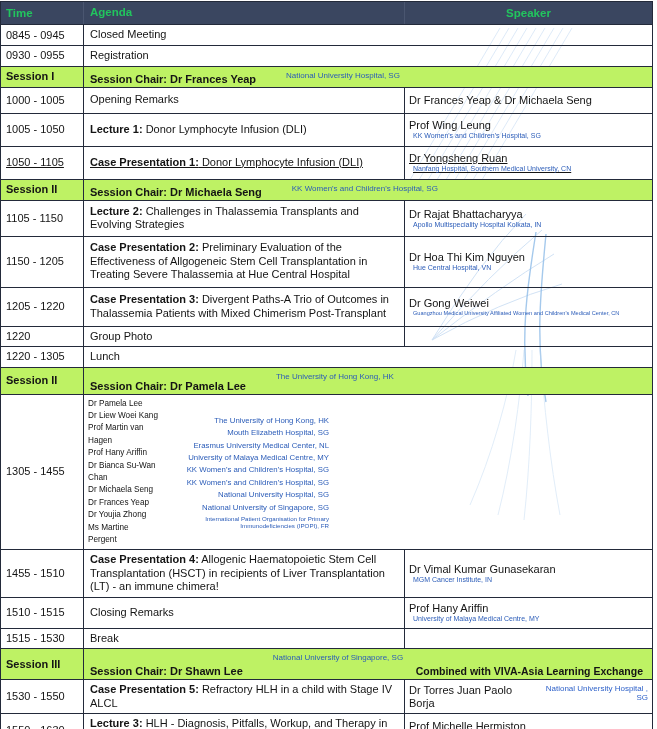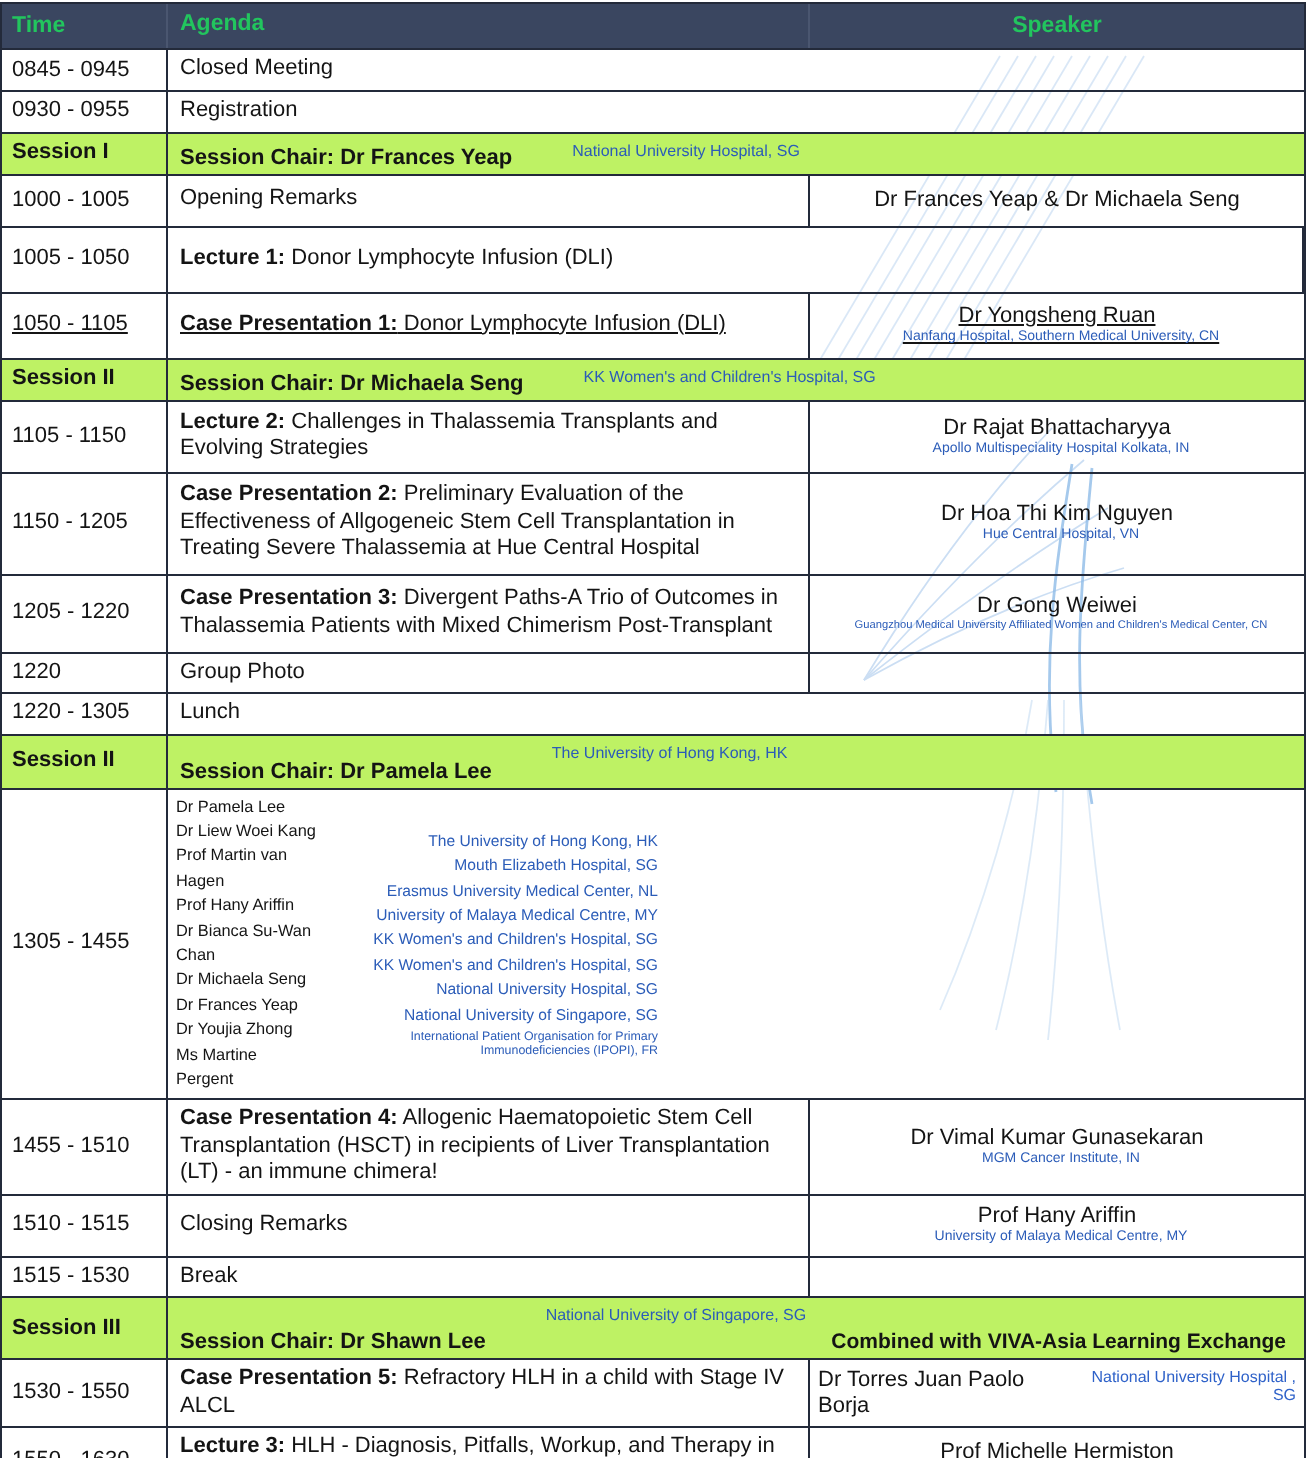--- a/index.html
+++ b/index.html
@@ -12,21 +12,21 @@
        border-bottom:1px solid #232a3a;background:transparent;}
   .cell{box-sizing:border-box;}
   .c-time{flex:0 0 83px;width:83px;border-right:1px solid #232a3a;
           padding:2px 3px 2px 5px;display:flex;align-items:center;
           font-size:11px;line-height:13px;}
   .c-agenda{flex:1 1 auto;border-right:1px solid #232a3a;padding:3px 6px;
             display:flex;align-items:center;font-size:11px;line-height:13.5px;}
   .c-agenda .inner{white-space:pre-line;}
   .c-agenda.colspan{border-right:none;}
   .c-speaker{flex:0 0 247px;width:247px;padding:2px 4px;display:flex;
-             flex-direction:column;justify-content:center;font-size:11px;align-items:center;}
+             flex-direction:column;justify-content:center;font-size:11px;}
   
   .row.header{background:#3a4660;color:#22c55e;height:23px;font-weight:bold;}
   .row.header .c-time,.row.header .c-agenda{border-right-color:#4a5670;}
   .row.header .cell{font-size:11.5px;display:flex;align-items:center;}
   
   .row.session{background:#bef264;}
   .row.session .c-time{font-weight:bold;}
   .c-rest{flex:1 1 auto;display:flex;align-items:flex-end;padding:2px 6px;
           font-size:11px;}
   .c-rest b{font-size:11px;}
@@ -137,20 +137,24 @@
         </div>
         <div class="cell c-speaker">
           <div class="sp-name">Dr Frances Yeap &amp; Dr Michaela Seng</div>
         </div>
       </div>
       <div class="row item">
         <div class="cell c-time">1005 - 1050</div>
         <div class="cell c-agenda">
           <span class="inner"><b>Lecture 1:</b><span> Donor Lymphocyte Infusion (DLI)</span></span>
         </div>
+        <div class="cell c-speaker">
+          <div class="sp-name">Prof Wing Leung</div>
+          <div class="sp-aff">KK Women's and Children's Hospital, SG</div>
+        </div>
       </div>
       <div class="row item">
         <div class="cell c-time">1050 - 1105</div>
         <div class="cell c-agenda">
           <span class="inner"><b>Case Presentation 1:</b><span> Donor Lymphocyte Infusion (DLI)</span></span>
         </div>
         <div class="cell c-speaker">
           <div class="sp-name">Dr Yongsheng Ruan</div>
           <div class="sp-aff">Nanfang Hospital, Southern Medical University, CN</div>
         </div>

